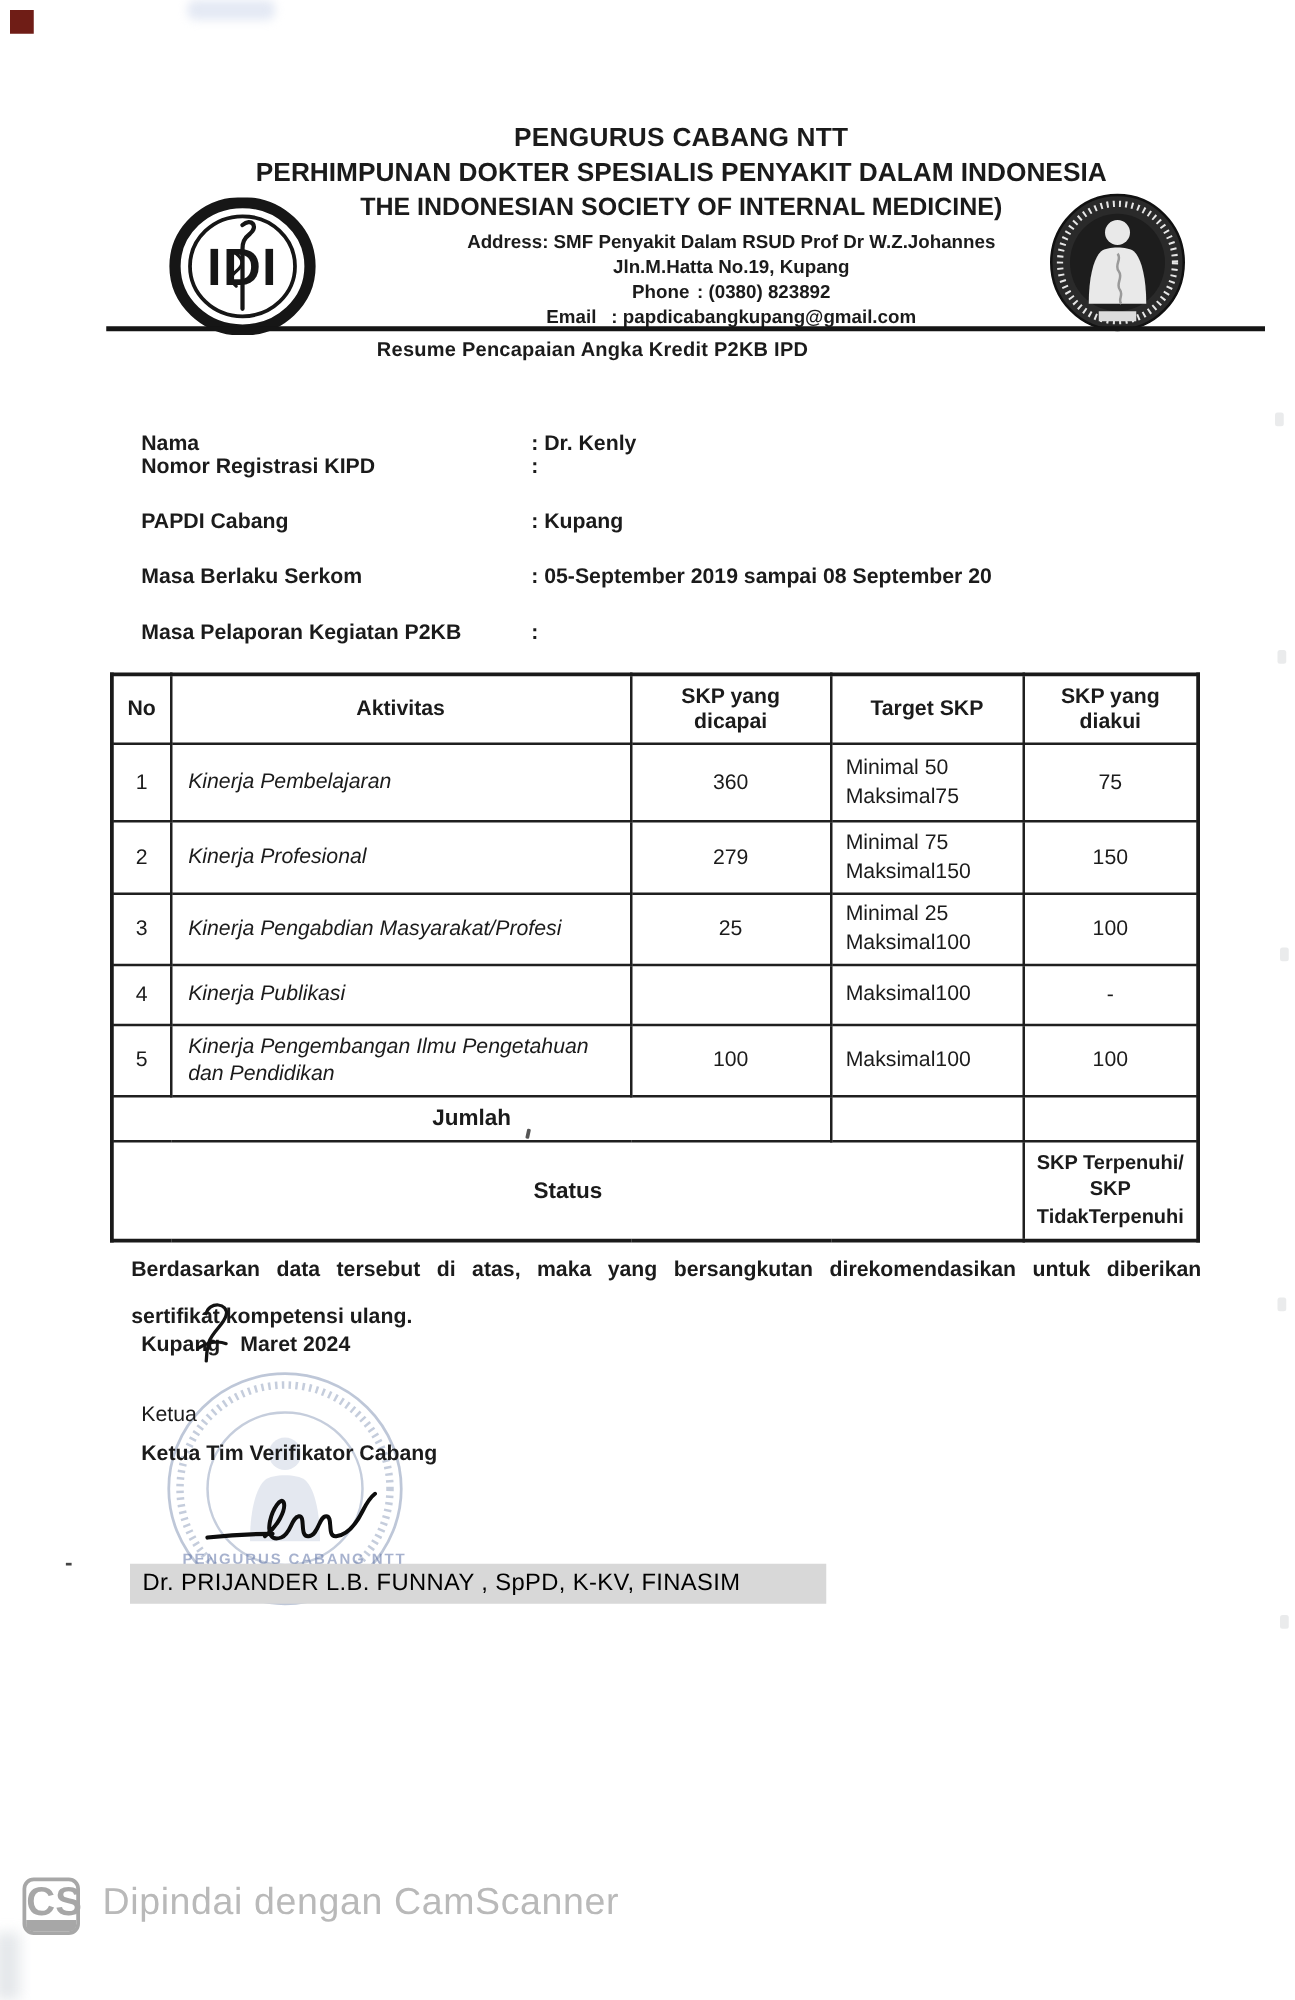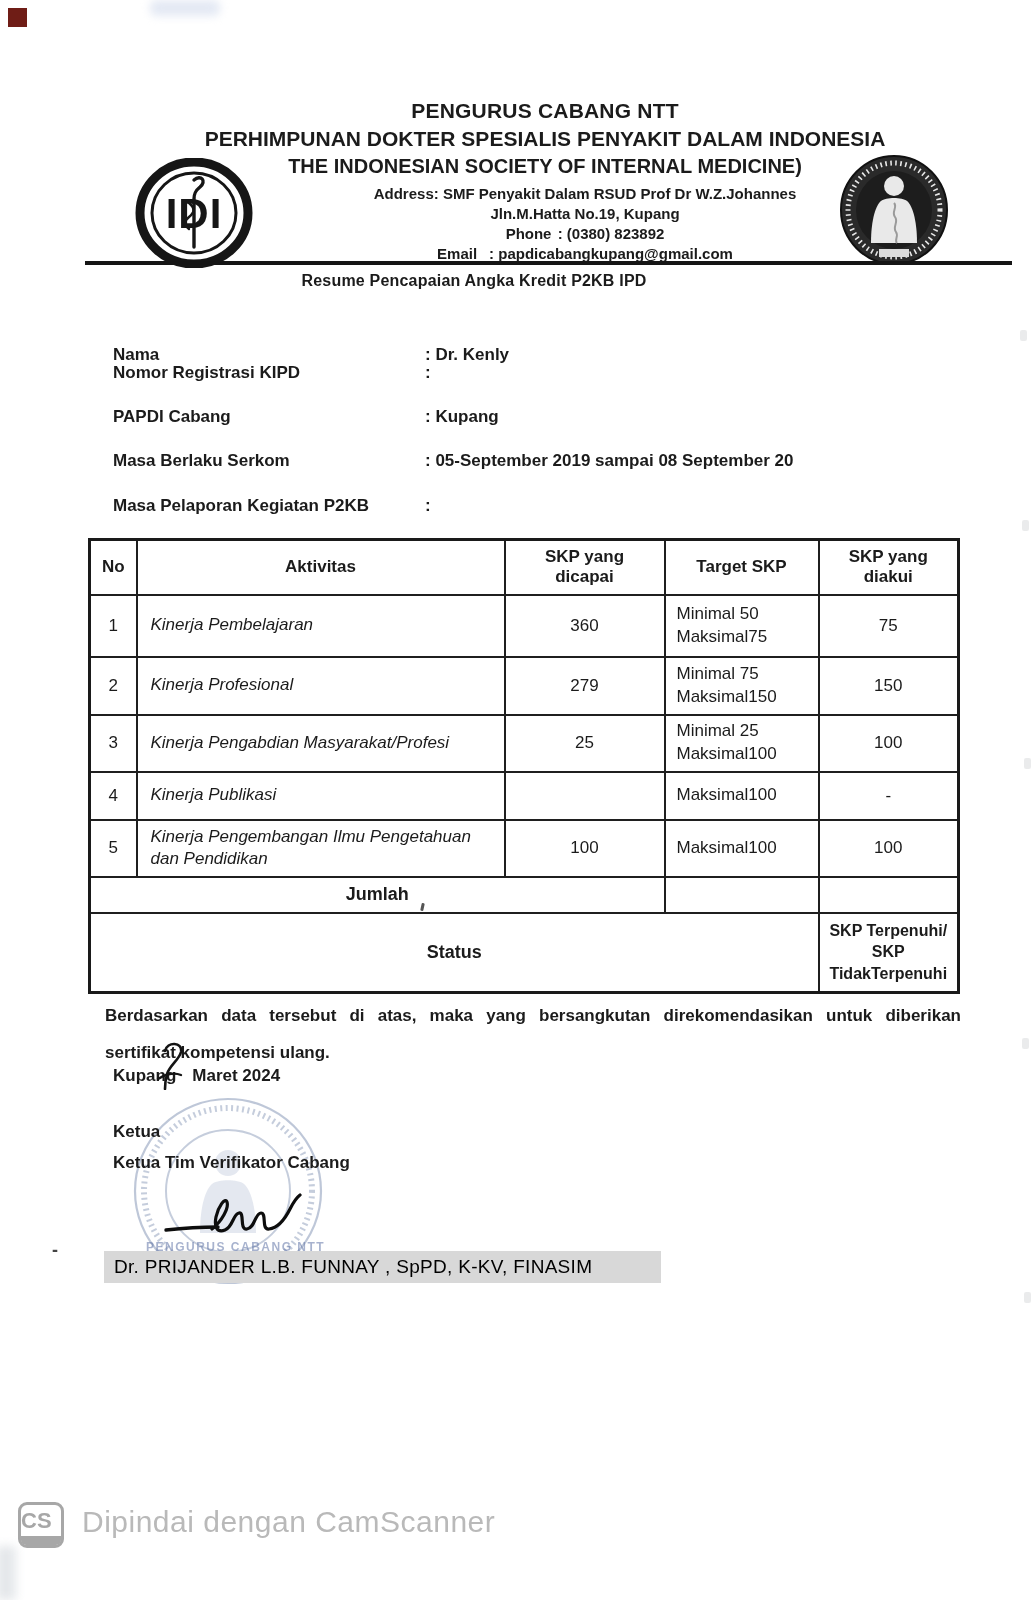--- a/index.html
+++ b/index.html
@@ -50,32 +50,32 @@
   tr.r0{height:62px;} tr.r1{height:58px;} tr.r2{height:57px;} tr.r3{height:48px;} tr.r4{height:57px;}
   tr.jml{height:36px;} tr.sts{height:80px;}
   td.big{font-weight:700;text-align:center;font-size:18px;}
   td.statusval{font-weight:700;text-align:center;font-size:16px;line-height:1.35;padding:2px 1px;}
 
   
   .par{left:105px;top:997px;width:856px;font-size:17px;font-weight:700;line-height:37px;}
   .par .j{text-align:justify;text-align-last:justify;}
   .citydate{left:113px;top:1066px;font-size:17px;font-weight:700;}
   .citydate .gap{display:inline-block;width:16px;}
-  .ketua1{left:113px;top:1122px;font-size:17px;font-weight:700;z-index:3;}
+  .ketua1{left:113px;top:1122px;font-size:17px;font-weight:400;z-index:3;}
   .ketua2{left:113px;top:1153px;font-size:17px;font-weight:700;z-index:3;}
   .stamp{left:126px;top:1093px;z-index:1;}
   .sig{left:158px;top:1183px;z-index:4;}
   .handmark{left:156px;top:1038px;z-index:4;}
   .stamp-caption{left:146px;top:1240px;font-size:12px;font-weight:700;letter-spacing:1.5px;color:rgba(95,115,165,.55);z-index:2;}
   .name-bar{left:104px;top:1251px;width:557px;height:32px;background:#d8d8d8;z-index:5;}
   .name-bar span{display:block;padding-left:10px;line-height:32px;font-size:19px;letter-spacing:.3px;color:#000000;font-weight:400;white-space:nowrap;}
 
   
   .cs-icon{left:18px;top:1502px;width:46px;height:46px;border:3px solid #a7a7a7;border-radius:9px;box-sizing:border-box;}
-  .cs-icon .cs{display:block;font-size:22px;font-weight:700;color:#a7a7a7;line-height:32px;}
+  .cs-icon .cs{display:block;font-size:32px;font-weight:700;color:#a7a7a7;line-height:32px;}
   .cs-icon .bar{position:absolute;left:0;right:0;bottom:0;height:9px;background:#a7a7a7;border-radius:0 0 5px 5px;}
   .cam-text{left:82px;top:1505px;font-size:30px;color:#b9b9b9;font-weight:400;letter-spacing:.5px;}
 </style>
 </head>
 <body>
 
 <div class="page">
 
   <div class="abs corner-square"></div>
   <div class="abs top-smudge"></div>

